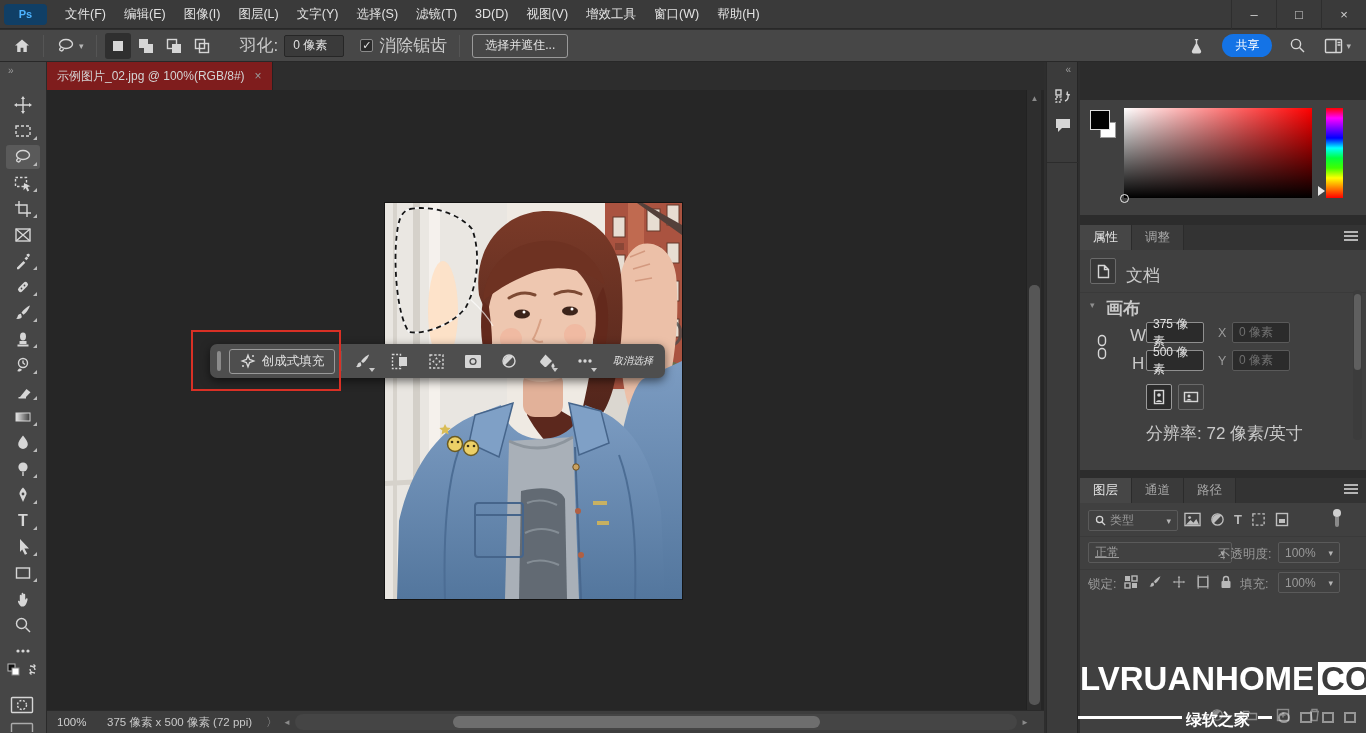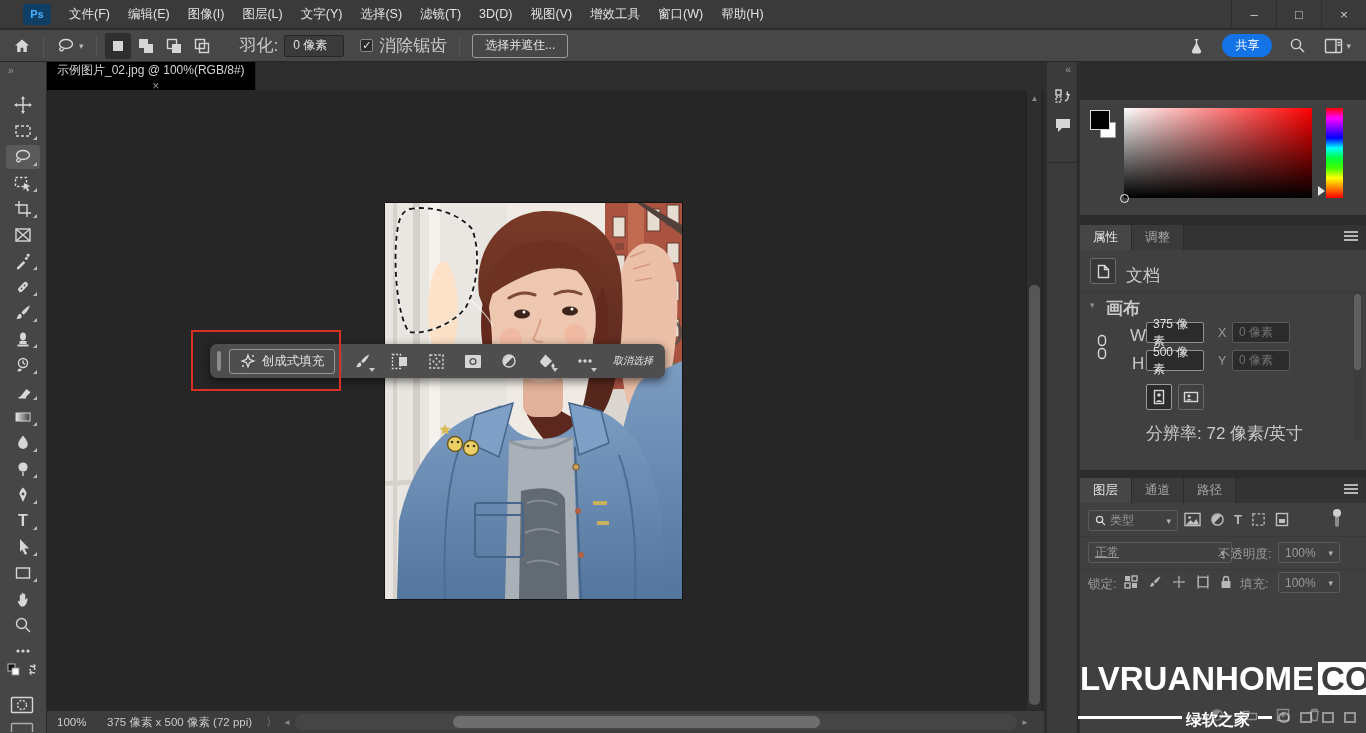--- a/index.html
+++ b/index.html
@@ -5,21 +5,21 @@
   html,body{margin:0;padding:0;background:#1a1a1a;}
   *{box-sizing:border-box;font-family:"Liberation Sans","DejaVu Sans",sans-serif;-webkit-font-smoothing:antialiased;}
   #app{position:relative;width:1366px;height:733px;background:#2e2e2e;overflow:hidden;color:#dcdcdc;font-size:12px;cursor:default;}
   .abs{position:absolute;}
   svg{display:block;}
   .ico{stroke:#d6d6d6;fill:none;stroke-width:1.4;}
   .icoF{fill:#d6d6d6;stroke:none;}
 
   
   #titlebar{left:0;top:0;width:1366px;height:29px;background:#3a3a3a;border-bottom:1px solid #282828;display:flex;align-items:center;}
-  #pslogo{width:28px;height:21px;margin:0 9px 0 23px;border-radius:4px;background:#103f66;color:#4db3ff;font-weight:bold;font-size:11px;display:flex;align-items:center;justify-content:center;}
+  #pslogo{width:43px;height:21px;margin:0 9px 0 4px;border-radius:4px;background:#103f66;color:#4db3ff;font-weight:bold;font-size:11px;display:flex;align-items:center;justify-content:center;}
   .menu-item{padding:0 9px;line-height:29px;font-size:12.5px;color:#e2e2e2;white-space:nowrap;}
   #win-controls{margin-left:auto;display:flex;height:29px;}
   .winbtn{width:45px;height:29px;display:flex;align-items:center;justify-content:center;color:#cfcfcf;font-size:13px;border-left:1px solid #2e2e2e;}
 
   
   #optionsbar{left:0;top:30px;width:1366px;height:32px;background:#474747;border-bottom:1px solid #282828;display:flex;align-items:center;}
   .opt-sep{width:1px;height:22px;background:#373737;border-right:1px solid #555;margin:0 7px;}
   .opt-btn{display:flex;align-items:center;justify-content:center;height:26px;padding:0 5px;border-radius:3px;}
   .mode-btn{width:26px;height:26px;display:flex;align-items:center;justify-content:center;border-radius:3px;margin:0 1px;}
   .mode-btn.active{background:#2f2f2f;}
@@ -32,21 +32,21 @@
   
   #toolbar{left:0;top:62px;width:47px;height:671px;background:#464646;border-right:1px solid #2a2a2a;}
   #toolbar-collapse{position:absolute;top:3px;left:8px;color:#9a9a9a;font-size:10px;letter-spacing:-1px;}
   .tool{position:absolute;left:6px;width:34px;height:24px;display:flex;align-items:center;justify-content:center;border-radius:3px;}
   .tool.active{background:#5a5a5a;}
   .tool.sub:after{content:"";position:absolute;right:3px;bottom:3px;border-style:solid;border-width:0 0 4px 4px;border-color:transparent transparent #bbb transparent;}
   .swatch{position:absolute;border:1px solid #9a9a9a;}
 
   
   #tabbar{left:47px;top:62px;width:997px;height:28px;background:#2d2d2d;}
-  #doctab{position:absolute;left:0;top:0;height:28px;background:#000000;display:flex;align-items:center;padding:0 10px;color:#d4d4d4;font-size:12px;border-right:1px solid #222;flex-direction:column;}
+  #doctab{position:absolute;left:0;top:0;height:28px;background:#7f1d1d;display:flex;align-items:center;padding:0 10px;color:#d4d4d4;font-size:12px;border-right:1px solid #222;}
   #doctab .close{margin-left:10px;color:#9a9a9a;font-size:12px;}
 
   
   #canvas-area{left:47px;top:90px;width:997px;height:643px;background:#262626;}
   #photo{left:338px;top:113px;width:297px;height:396px;box-shadow:0 0 0 1px #141414;}
   
   #taskbar{left:163px;top:254px;width:455px;height:34px;background:#4e4e4e;border-radius:7px;box-shadow:0 3px 10px rgba(0,0,0,.55);display:flex;align-items:center;z-index:5;}
   #tb-handle{width:4px;height:20px;border-radius:2px;background:#8b8b8b;margin:0 8px 0 7px;}
   #genfill-btn{border:1px solid #9a9a9a;border-radius:3px;height:25px;display:flex;align-items:center;padding:0 10px;color:#e3e3e3;font-size:12.5px;white-space:nowrap;}
   .tb-sep{width:1px;height:20px;background:#3c3c3c;border-right:1px solid #5e5e5e;margin:0 6px;}

